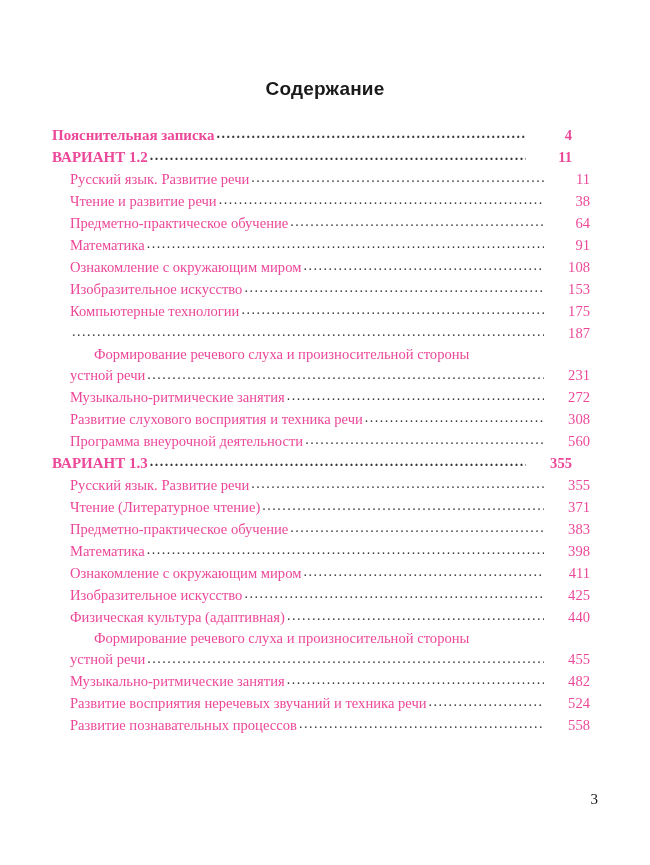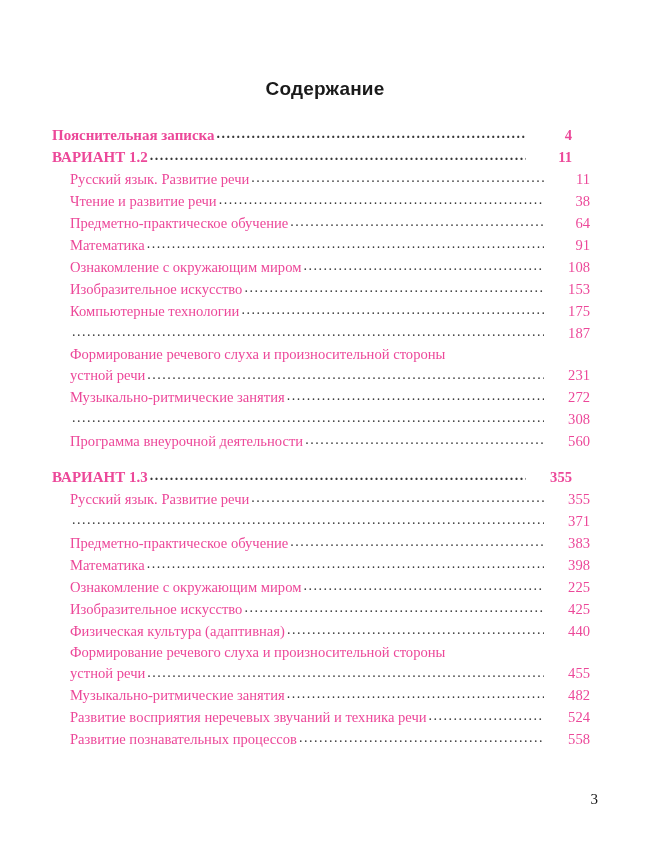--- a/index.html
+++ b/index.html
@@ -58,21 +58,20 @@
     font-weight: bold;
     padding-left: 0;
     font-size: 15px;
   }
 
   .toc-entry.level-1 {
     padding-left: 18px;
   }
 
   .toc-entry.gap-before {
-    margin-top: 14px;
   }
 
   .entry-label {
     white-space: nowrap;
     flex: 0 0 auto;
   }
 
   .entry-dots {
     flex: 1 1 auto;
     overflow: hidden;
@@ -101,20 +100,21 @@
 
   
   .toc-entry.wrapped {
     display: block;
     position: relative;
   }
   .toc-entry.wrapped .wrap-line-1 {
     display: block;
     white-space: nowrap;
     line-height: 21px;
+    margin-left: 24px;
   }
   .toc-entry.wrapped .wrap-line-2 {
     display: flex;
     align-items: flex-end;
     width: 100%;
     line-height: 21px;
   }
 
   
   .folio {
@@ -191,56 +191,58 @@
           <span class="entry-dots"></span>
           <span class="entry-page">231</span>
         </span>
       </div>
       <div class="toc-entry level-1">
         <span class="entry-label">Музыкально-ритмические занятия</span>
         <span class="entry-dots"></span>
         <span class="entry-page">272</span>
       </div>
       <div class="toc-entry level-1">
+        <span class="entry-label">Развитие слухового восприятия и техника речи</span>
         <span class="entry-dots"></span>
         <span class="entry-page">308</span>
       </div>
       <div class="toc-entry level-1">
         <span class="entry-label">Программа внеурочной деятельности</span>
         <span class="entry-dots"></span>
         <span class="entry-page">560</span>
       </div>
       <div class="toc-entry level-0 gap-before">
         <span class="entry-label">ВАРИАНТ 1.3</span>
         <span class="entry-dots"></span>
         <span class="entry-page">355</span>
       </div>
       <div class="toc-entry level-1">
         <span class="entry-label">Русский язык. Развитие речи</span>
         <span class="entry-dots"></span>
         <span class="entry-page">355</span>
       </div>
       <div class="toc-entry level-1">
+        <span class="entry-label">Чтение (Литературное чтение)</span>
         <span class="entry-dots"></span>
         <span class="entry-page">371</span>
       </div>
       <div class="toc-entry level-1">
         <span class="entry-label">Предметно-практическое обучение</span>
         <span class="entry-dots"></span>
         <span class="entry-page">383</span>
       </div>
       <div class="toc-entry level-1">
         <span class="entry-label">Математика</span>
         <span class="entry-dots"></span>
         <span class="entry-page">398</span>
       </div>
       <div class="toc-entry level-1">
         <span class="entry-label">Ознакомление с окружающим миром</span>
         <span class="entry-dots"></span>
-        <span class="entry-page">225</span>
+        <span class="entry-page">411</span>
       </div>
       <div class="toc-entry level-1">
         <span class="entry-label">Изобразительное искусство</span>
         <span class="entry-dots"></span>
         <span class="entry-page">425</span>
       </div>
       <div class="toc-entry level-1">
         <span class="entry-label">Физическая культура (адаптивная)</span>
         <span class="entry-dots"></span>
         <span class="entry-page">440</span>

